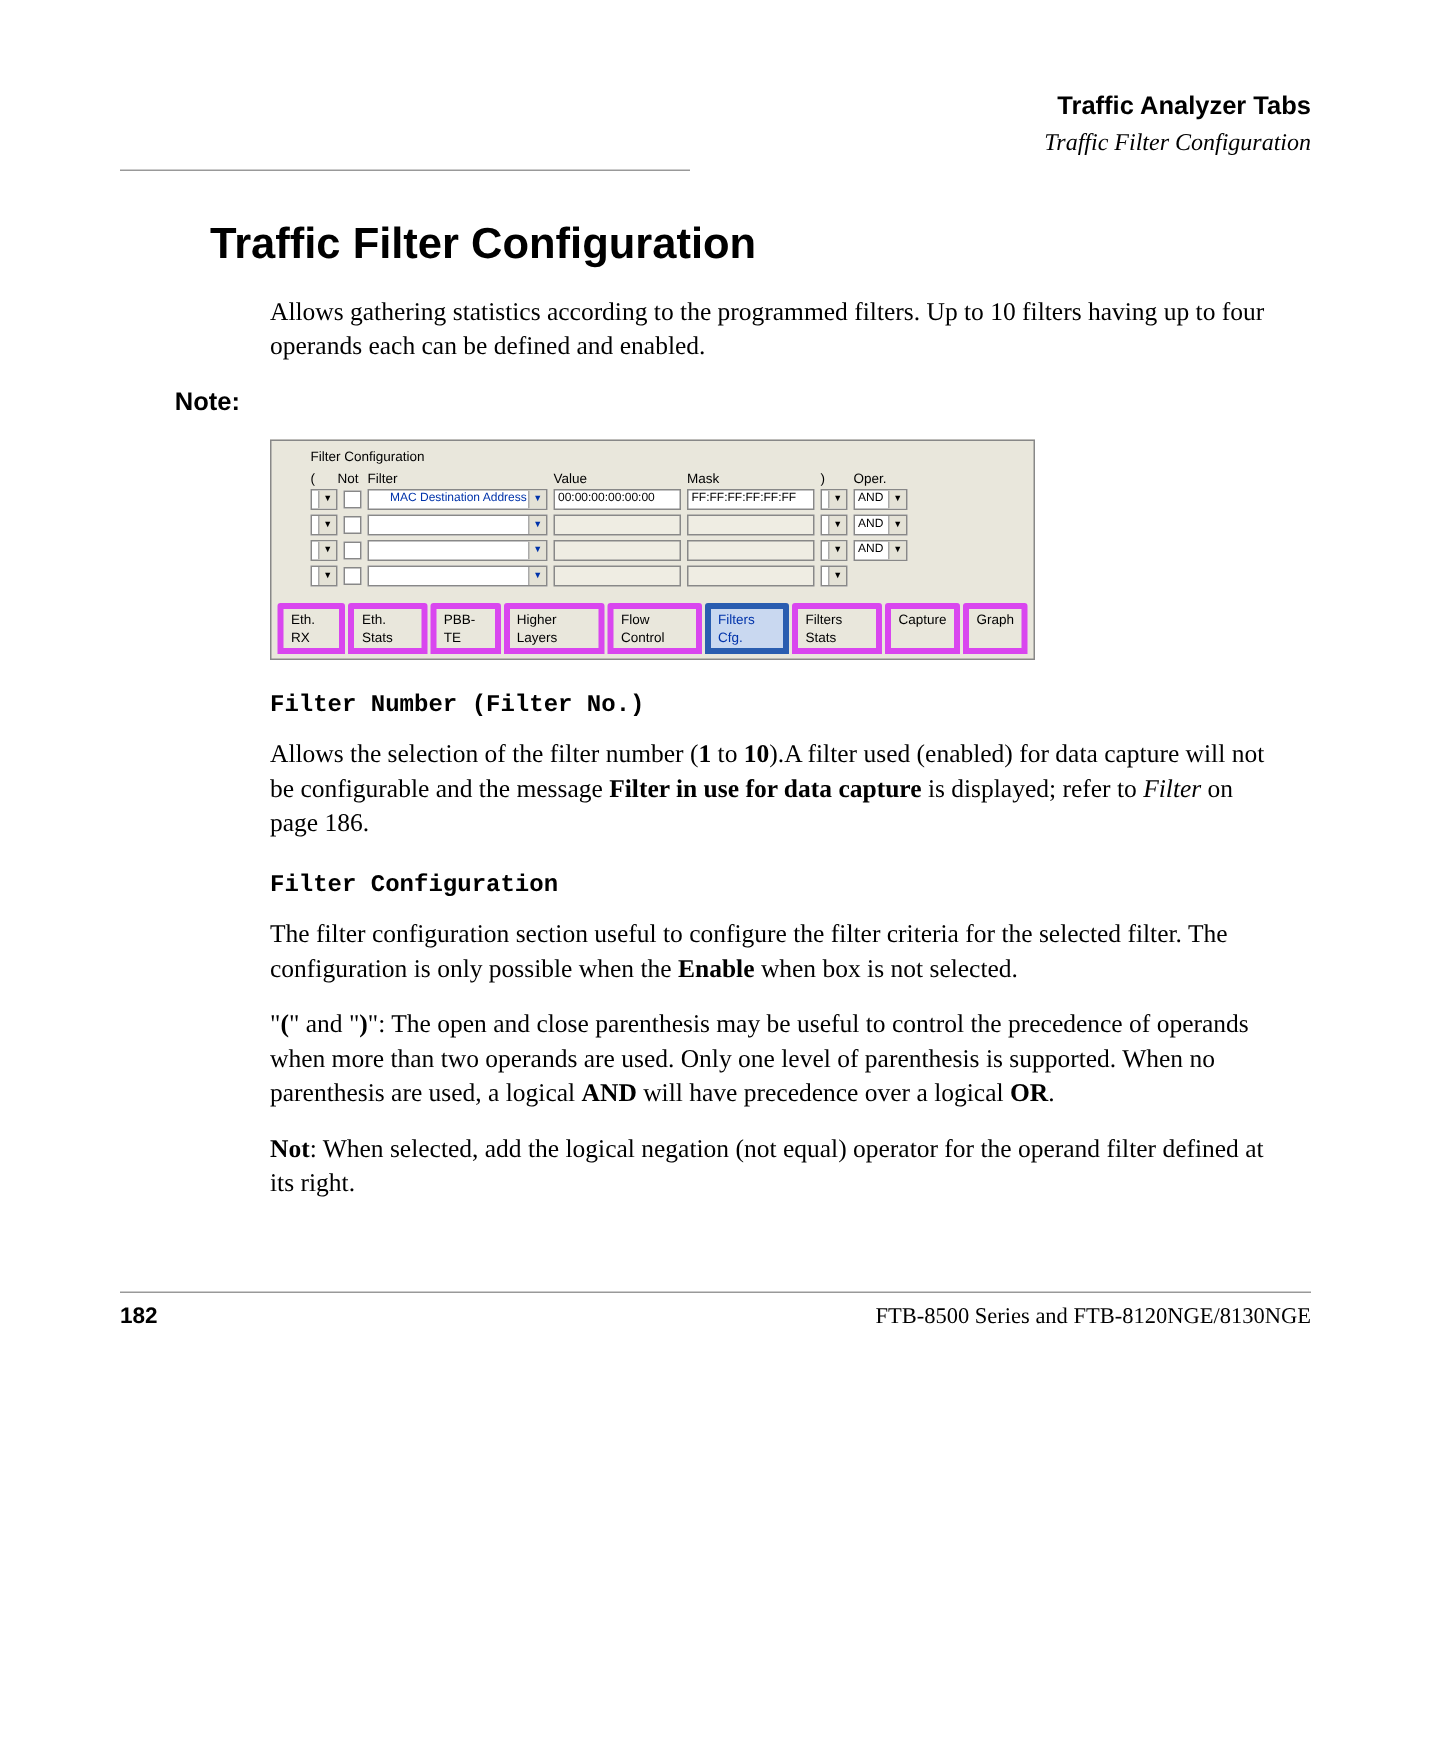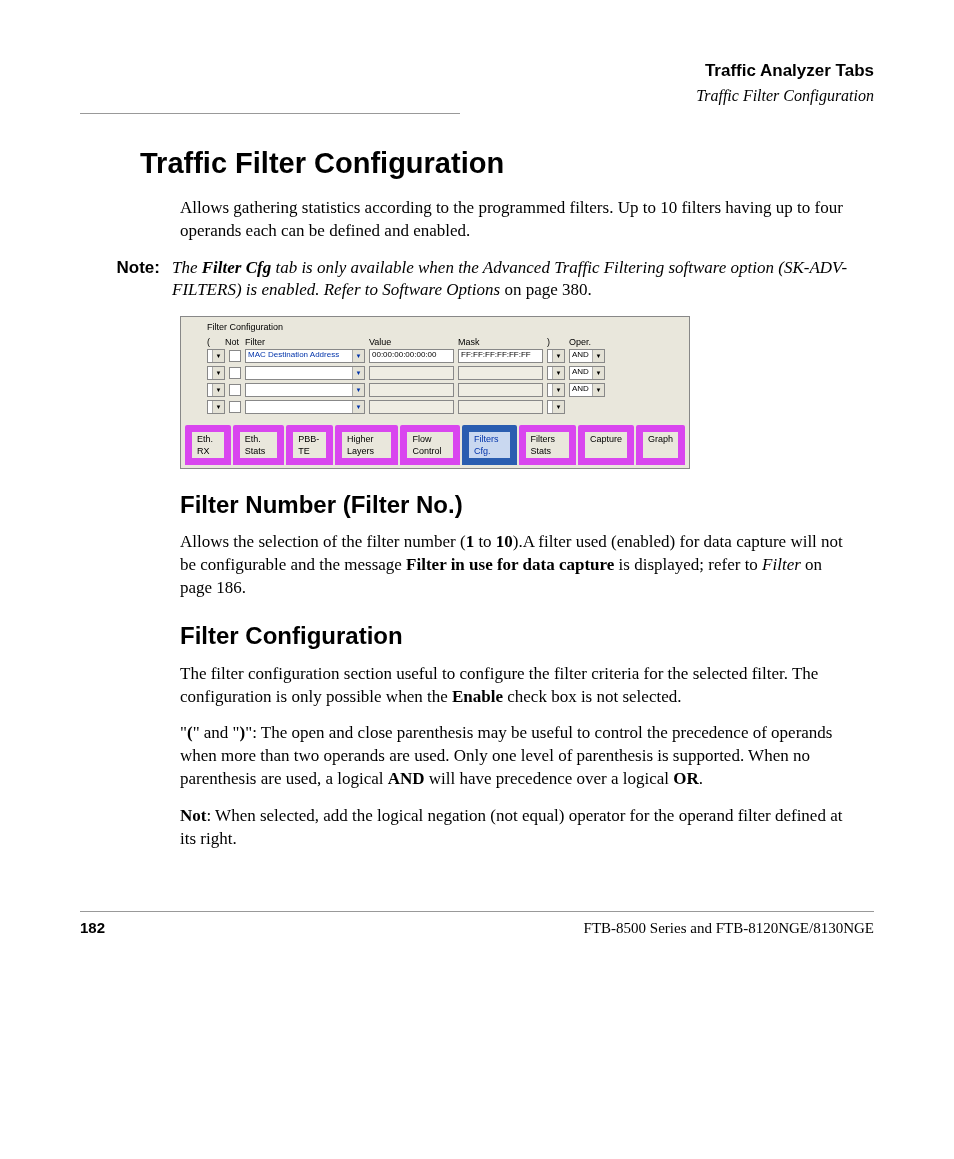--- a/index.html
+++ b/index.html
@@ -11,21 +11,21 @@
   line-height: 1.35;
   background: #fff;
   width: 954px;
   box-sizing: border-box;
 }
 .header-section { margin-bottom: 6px; text-align: right; }
 .header-title { font-family: Arial, Helvetica, sans-serif; font-weight: bold; font-size: 17px; margin-bottom: 2px; }
 .header-sub { font-style: italic; font-size: 16px; margin-bottom: 6px; }
 .header-rule { border: none; border-top: 1px solid #999; margin: 0 0 30px 0; width: 380px; }
 h1 { font-family: Arial, Helvetica, sans-serif; font-weight: 900; font-size: 29px; margin: 0 0 14px 60px; }
-h2 { font-family: Liberation Sans, sans-serif; font-weight: 900; font-size: 24px; margin: 20px 0 10px 0; }
+h2 { font-family: Liberation Mono, monospace; font-weight: 900; font-size: 16px; margin: 20px 0 10px 0; }
 .body-indent { margin-left: 100px; margin-right: 20px; }
 p { margin: 0 0 14px 0; }
 .note-row { display: flex; margin: 0 0 14px 20px; }
 .note-label { font-family: Arial, Helvetica, sans-serif; font-weight: 900; font-size: 17px; width: 60px; flex-shrink: 0; text-align: right; margin-right: 12px; }
 .note-body { font-style: italic; flex: 1; margin-right: 20px; }
 .note-body .plain { font-style: normal; }
 .bi { font-weight: bold; font-style: italic; }
 .b { font-weight: bold; }
 .i { font-style: italic; }
 
@@ -64,31 +64,31 @@
 .col-oper { width: 36px; margin-left: 4px; }
 .sshot-row { display: flex; align-items: center; margin-bottom: 3px; }
 .paren-combo, .oper-combo {
   height: 14px; background: #fff; border: 1px solid #888;
   display: flex; align-items: center; box-sizing: border-box;
 }
 .paren-combo { width: 18px; }
 .oper-combo { width: 36px; padding-left: 2px; font-size: 8px; }
 .combo-arrow { width: 11px; height: 12px; margin-left: auto; background: #e4e2d6; border-left: 1px solid #aaa; display: flex; align-items: center; justify-content: center; font-size: 6px; }
 .not-box { width: 12px; height: 12px; background: #fff; border: 1px solid #888; margin: 0 4px; box-sizing: border-box; }
-.filter-combo { width: 120px; height: 14px; background: #fff; border: 1px solid #888; display: flex; align-items: center; padding-left: 2px; font-size: 8px; color: #0033aa; box-sizing: border-box; }
+.filter-combo { width: 120px; height: 14px; background: #fff; border: 1px solid #888; display: flex; align-items: center; padding-left: 14px; font-size: 8px; color: #0033aa; box-sizing: border-box; }
 .value-box, .mask-box { height: 14px; background: #fff; border: 1px solid #888; padding: 0 2px; font-size: 8px; display: flex; align-items: center; box-sizing: border-box; margin-left: 4px; }
 .value-box { width: 85px; }
 .mask-box { width: 85px; }
 .paren-r { margin-left: 4px; }
 .oper-combo { margin-left: 4px; }
 .disabled-box { background: #efede3; }
 
 
 .sshot-tabs { display: flex; padding: 0 4px 3px 4px; gap: 2px; }
-.sshot-tab { border: 7px solid #d946ef; background: #e9e7dc; padding: 1px 5px; font-size: 9px; border-top-left-radius: 2px; border-top-right-radius: 2px; }
+.sshot-tab { border: 4px solid #d946ef; background: #e9e7dc; padding: 1px 5px; font-size: 9px; border-top-left-radius: 2px; border-top-right-radius: 2px; }
 .sshot-tab.active { background: #c9d8f0; border-color: #2a5db0; color: #0033aa; }
 
 .footer { display: flex; justify-content: space-between; margin-top: 60px; border-top: 1px solid #999; padding-top: 6px; font-size: 15px; }
 .footer-left { font-weight: bold; font-family: Arial, sans-serif; }
 .footer-right { font-family: Georgia, serif; }
 </style>
 </head>
 <body>
 
 <div class="header-section">
@@ -98,23 +98,20 @@
 </div>
 
 <h1>Traffic Filter Configuration</h1>
 
 <div class="body-indent">
   <p>Allows gathering statistics according to the programmed filters. Up to 10 filters having up to four operands each can be defined and enabled.</p>
 </div>
 
 <div class="note-row">
   <div class="note-label">Note:</div>
-  <div class="note-body">
-    <span>The </span><span class="bi">Filter Cfg</span><span> tab is only available when the Advanced Traffic Filtering software option (SK-ADV-FILTERS) is enabled. Refer to Software Options </span><span class="plain">on page 380</span><span class="plain">.</span>
-  </div>
 </div>
 
 <div class="body-indent">
 
   <div class="screenshot">
     <div class="sshot-main">
       <div class="sshot-right">
         <div class="sshot-right-title">Filter Configuration</div>
         <div class="sshot-headers">
           <div class="col-paren-l">(</div>
@@ -213,21 +210,21 @@
     </div>
   </div>
 
   <h2>Filter Number (Filter No.)</h2>
   <p>
     <span>Allows the selection of the filter number (</span><span class="b">1</span><span> to </span><span class="b">10</span><span>).A filter used (enabled) for data capture will not be configurable and the message </span><span class="b">Filter in use for data capture</span><span> is displayed; refer to </span><span class="i">Filter</span><span> on page 186.</span>
   </p>
 
   <h2>Filter Configuration</h2>
   <p>
-    <span>The filter configuration section useful to configure the filter criteria for the selected filter. The configuration is only possible when the </span><span class="b">Enable</span><span> check box is not selected.</span>
+    <span>The filter configuration section useful to configure the filter criteria for the selected filter. The configuration is only possible when the </span><span class="b">Enable</span><span> when box is not selected.</span>
   </p>
   <p>
     <span>"</span><span class="b">(</span><span>" and "</span><span class="b">)</span><span>": The open and close parenthesis may be useful to control the precedence of operands when more than two operands are used. Only one level of parenthesis is supported. When no parenthesis are used, a logical </span><span class="b">AND</span><span> will have precedence over a logical </span><span class="b">OR</span><span>.</span>
   </p>
   <p>
     <span class="b">Not</span><span>: When selected, add the logical negation (not equal) operator for the operand filter defined at its right.</span>
   </p>
 </div>
 
 <div class="footer">

